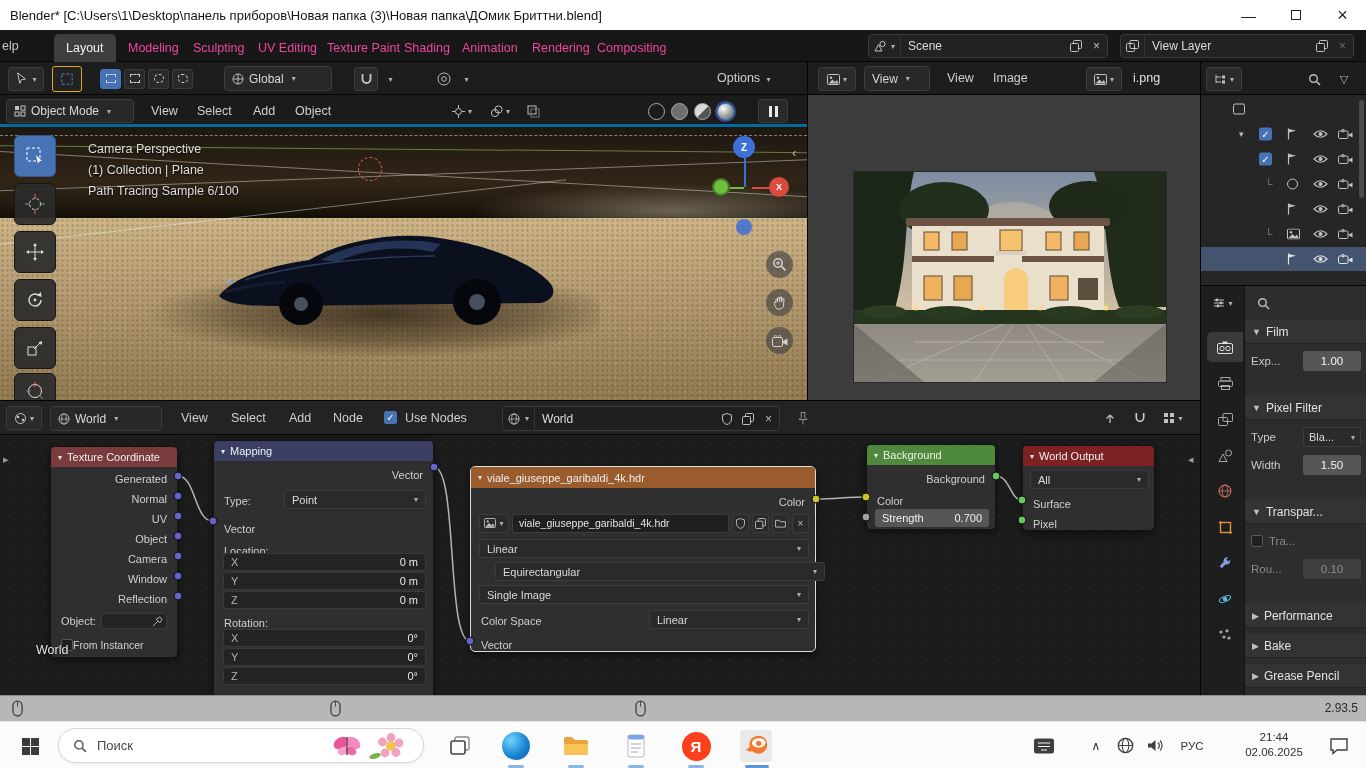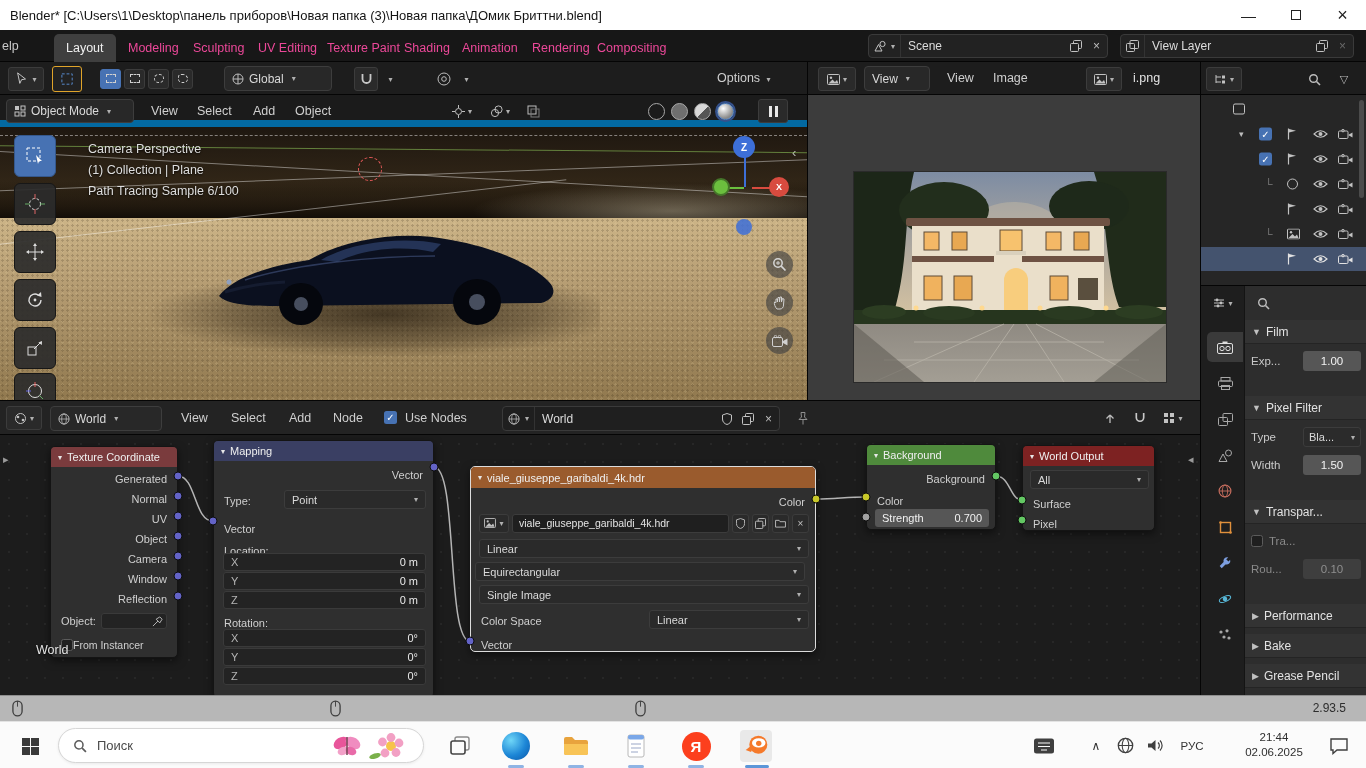--- a/index.html
+++ b/index.html
@@ -27,21 +27,21 @@
 .toolrow{position:absolute;left:0;top:62px;width:1366px;height:33px;background:#1d1d1d;border-bottom:1px solid #050505}
 .vsep{position:absolute;top:0;width:1px;height:33px;background:#050505}
 .menu{position:absolute;top:0;line-height:33px;font-size:12.5px;color:#cfcfcf;padding:0 5px}
 .ibtn{position:absolute;display:flex;align-items:center;justify-content:center;border-radius:3px;color:#c6c6c6}
 .dd{position:absolute;display:flex;align-items:center;background:#282828;border:1px solid #3d3d3d;border-radius:4px;color:#d9d9d9;font-size:12px;padding:0 7px;gap:5px}
 .modesq{position:absolute;top:7px;width:21px;height:20px;border:1px solid #3c3c3c;background:#2a2a2a;border-radius:3px}
 .modesq.active{background:#4772b3;border-color:#4772b3}
 .msq{margin:4px auto;width:10px;height:9px;border:1px dashed #cfcfcf}
 
 .vp{position:absolute;left:0;top:95px;width:807px;height:305px;overflow:hidden;background:#241c12}
-.vp-header{position:absolute;left:0;top:0;width:807px;height:32px;background:#1b1b1b;border-bottom:7px solid #0369a1;z-index:30}
+.vp-header{position:absolute;left:0;top:0;width:807px;height:32px;background:#1b1b1b;border-bottom:3px solid #0369a1;z-index:30}
 .vp-header .menu{line-height:32px}
 .sky{position:absolute;left:0;top:32px;width:807px;height:91px;background:linear-gradient(#1e1710,#342818 72%,#493722);z-index:1}
 .silh{position:absolute;left:0;top:86px;width:807px;height:37px;background:linear-gradient(rgba(10,8,5,0),#120d07);z-index:2}
 .brite{position:absolute;left:470px;top:88px;width:337px;height:35px;background:radial-gradient(ellipse at 60% 80%,rgba(235,222,190,.38),rgba(235,222,190,0) 70%);z-index:2}
 .ground{position:absolute;left:0;top:123px;width:807px;height:182px;background:linear-gradient(#ccb487,#b59c72 38%,#91794f);z-index:3}
 .grain{position:absolute;left:0;top:123px;width:807px;height:182px;z-index:4;opacity:.35;background-image:radial-gradient(rgba(50,38,20,.55) 1px,transparent 1.4px),radial-gradient(rgba(238,219,173,.45) 1px,transparent 1.4px);background-size:5px 5px,7px 7px;background-position:0 0,3px 2px}
 .vshadow{position:absolute;left:150px;top:188px;width:450px;height:74px;z-index:5;background:radial-gradient(ellipse at 52% 42%,rgba(28,20,10,.72) 0%,rgba(28,20,10,.34) 46%,rgba(28,20,10,0) 72%)}
 .vcar{position:absolute;left:205px;top:113px;z-index:6}
 .vl{position:absolute;height:0;border-top:1px solid rgba(255,255,255,.42);transform-origin:left center;z-index:7}
 .vl.green{border-top-color:rgba(150,210,95,.55)}
@@ -94,21 +94,21 @@
 .nfield .fl{color:#b5b5b5}.nfield .fv{color:#e9e9e9}
 .ndd{position:absolute;height:19px;background:#2a2a2a;border:1px solid #3c3c3c;border-radius:3px;display:flex;align-items:center;justify-content:space-between;padding:0 7px;font-size:11px;color:#dadada}
 .nlight{position:absolute;height:18px;background:#565656;border-radius:3px;display:flex;align-items:center;justify-content:space-between;padding:0 7px;font-size:11px;color:#f2f2f2}
 .socket{position:absolute;width:9px;height:9px;border-radius:50%;border:1px solid #0d0d0d;transform:translate(-50%,-50%);z-index:4}
 .s-vec{background:#6363c7}.s-col{background:#c7c729}.s-shader{background:#63c763}.s-val{background:#a1a1a1}
 .nsmbtn{width:17px;height:19px;background:#2a2a2a;border:1px solid #3c3c3c;border-radius:3px;display:flex;align-items:center;justify-content:center;color:#c2c2c2;font-size:10px}
 .ctxlabel{position:absolute;z-index:10;color:#e4e4e4;font-size:12.5px;text-shadow:0 1px 2px rgba(0,0,0,.7)}
 .rtoggle{position:absolute;color:#9a9a9a;font-size:11px;z-index:6}
 
 .status{position:absolute;left:0;top:695px;width:1366px;height:26px;background:#b7b7b7;border-top:1px solid #8e8e8e}
-.sver{position:absolute;right:20px;top:5px;font-size:12px;color:#2d2d2d}
+.sver{position:absolute;right:8px;top:5px;font-size:12px;color:#2d2d2d}
 .mousei{position:absolute;top:4px}
 
 .task{position:absolute;left:0;top:721px;width:1366px;height:47px;background:#fbfbfb;border-top:1px solid #e3e3e3}
 .search{position:absolute;left:58px;top:6px;width:366px;height:35px;border-radius:18px;border:1px solid #d6d6d6;background:#fff;box-shadow:0 1px 3px rgba(0,0,0,.07);display:flex;align-items:center;padding:0 14px;gap:10px;font-size:13px;color:#4a4a4a}
 .tkicon{position:absolute;top:8px;width:32px;height:32px;display:flex;align-items:center;justify-content:center;border-radius:4px}
 .runbar{position:absolute;top:43px;height:3px;border-radius:2px;background:#8fb4e4}
 .tray{position:absolute;top:0;height:47px;display:flex;align-items:center;justify-content:center;color:#333}
 .edge{width:28px;height:28px;border-radius:50%;background:radial-gradient(circle at 32% 30%,#6fd6f7,#1d86d6 55%,#0a55a6)}
 .ylogo{width:29px;height:29px;border-radius:50%;background:#fc3f1d;color:#fff;font-weight:bold;font-size:15px;display:flex;align-items:center;justify-content:center}
 .clock{position:absolute;right:52px;top:8px;width:80px;text-align:center;font-size:11.5px;color:#2f2f2f;line-height:15px}
@@ -976,21 +976,21 @@
             <svg width="11" height="9" viewBox="0 0 12 10">
               <path d="M0.5 1.5 H4.5 L5.5 3 H11.5 V9 H0.5 Z" fill="none" stroke="#c2c2c2"></path>
             </svg>
           </span>
         <span class="nsmbtn">×</span>
       </div>
       <div class="ndd" style="left:8px;top:72px;width:330px">
         <span>Linear</span>
         <span class="ddarr">▾</span>
       </div>
-      <div class="ndd" style="left:4px;top:95px;width:330px">
+      <div class="ndd" style="left:24px;top:95px;width:330px">
         <span>Equirectangular</span>
         <span class="ddarr">▾</span>
       </div>
       <div class="ndd" style="left:8px;top:118px;width:330px">
         <span>Single Image</span>
         <span class="ddarr">▾</span>
       </div>
       <div class="nrow" style="top:142px">
           <span>Color Space</span>
         </div>

